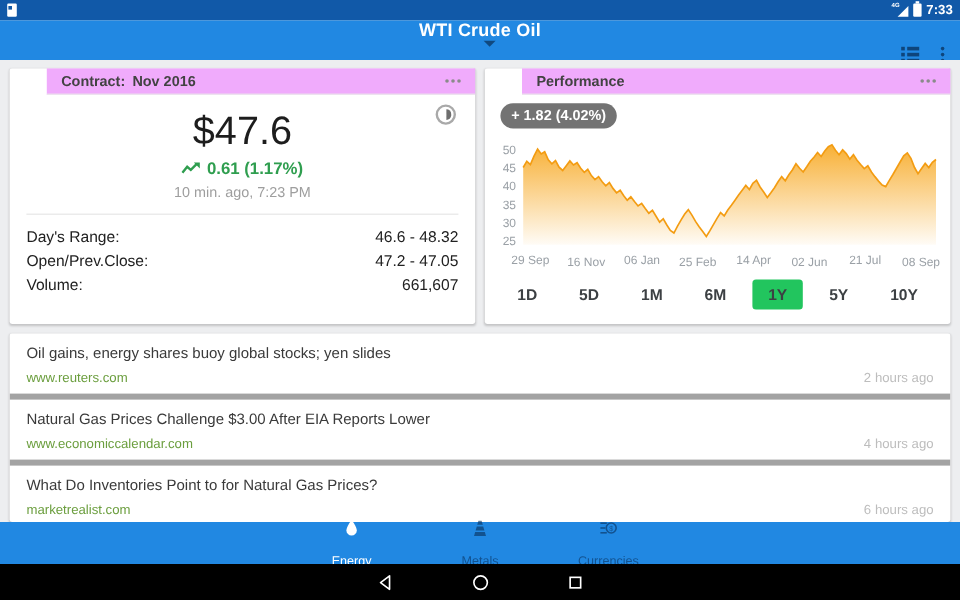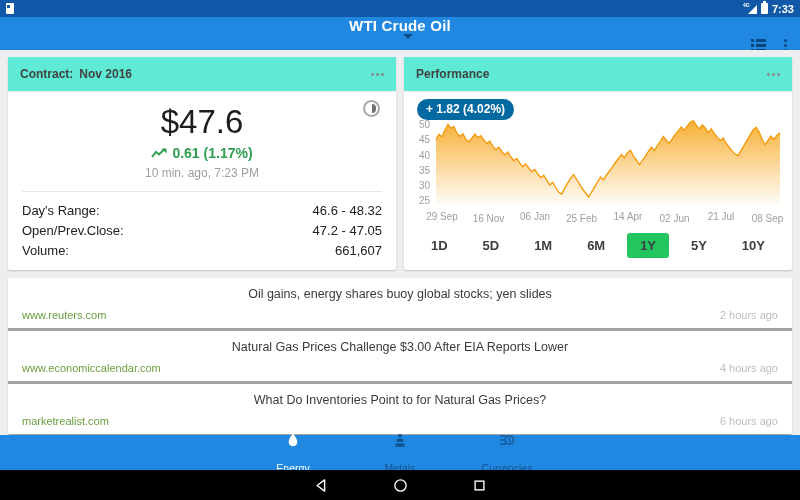--- a/index.html
+++ b/index.html
@@ -40,49 +40,49 @@
   .list-icon i { width:3px; height:3px; background:#0E457C; }
   .list-icon b { width:10px; height:3px; background:#0E457C; }
   .dots-v { display:flex; flex-direction:column; gap:2px; cursor:pointer; }
   .dots-v i { width:3px; height:3px; border-radius:50%; background:#0E457C; }
   
   .content { position:absolute; top:50px; left:0; right:0; bottom:65px; background:#EDEEF0; padding:7px 8px 0; }
   .top-row { display:flex; gap:8px; height:213px; margin-bottom:8px; }
   .card { background:#fff; border-radius:2px; box-shadow:0 1px 2px rgba(0,0,0,.18); position:relative; }
   .half { flex:1 1 0; }
   .card-header {
-    height:35px; display:flex; align-items:center; padding:0 12px;
-    border-bottom:1px solid #EBEBEB; background:#5eead4;
+    height:22px; display:flex; align-items:center; padding:0 12px;
+    border-bottom:1px solid #EBEBEB; background:#f0abfc;margin-left:31px;
   }
   .card-header .title { font-size:12px; font-weight:bold; color:#424242; }
   .card-header .title-value { font-size:12px; font-weight:bold; color:#424242; margin-left:6px; }
   .dots-h { margin-left:auto; display:flex; gap:2px; cursor:pointer; padding:4px 0; }
   .dots-h i { width:3px; height:3px; border-radius:50%; background:#8a8a8a; }
   
   .price-block { text-align:center; padding-top:12px; position:relative; }
   .price-main { font-size:33px; color:#1d1d1d; line-height:36px; }
   .price-change { margin-top:5px; color:#2F9E4F; font-size:14px; font-weight:bold; display:flex; align-items:center; justify-content:center; gap:5px; }
   .price-updated { margin-top:5px; color:#9E9E9E; font-size:12px; }
   .contrast-icon { position:absolute; top:8px; right:16px; width:17px; height:17px; border:2px solid #A9A9A9; border-radius:50%; cursor:pointer; }
   .contrast-icon::after { content:""; position:absolute; top:2px; right:2px; bottom:2px; left:50%; background:#6E6E6E; border-radius:0 9px 9px 0; }
   .contract-divider { height:1px; background:#E6E6E6; margin:11px 14px 0; }
   .kv-rows { padding:8px 14px 0; }
   .kv-row { display:flex; justify-content:space-between; height:20px; align-items:center; font-size:13px; color:#212121; }
   
   .perf-badge {
-    display:inline-block; margin:7px 0 0 13px; background:#0369a1; color:#fff;
+    display:inline-block; margin:7px 0 0 13px; background:#737373; color:#fff;
     font-size:12px; font-weight:bold; padding:3px 9px 4px; border-radius:11px;
   }
   .perf-chart-wrap { position:absolute; top:55px; left:4px; right:4px; height:118px; }
   .range-row { position:absolute; left:14px; right:14px; top:176px; display:flex; justify-content:space-between; }
   .range-btn { font-size:13px; font-weight:bold; color:#3c4043; padding:5px 13px; border-radius:3px; cursor:pointer; }
   .range-btn.selected { background:#22c55e; }
   
   .news-card { height:157px; overflow:hidden; }
-  .news-item { padding:9px 14px 7px; border-bottom:3px solid #a3a3a3; cursor:pointer;text-align:center; }
+  .news-item { padding:9px 14px 7px; border-bottom:5px solid #a3a3a3; cursor:pointer; }
   .news-headline { font-size:12.5px; color:#3a3a3a; margin-bottom:8px; }
   .news-meta { display:flex; justify-content:space-between; align-items:baseline; }
   .news-source { font-size:11px; color:#6B9E3E; }
   .news-time { font-size:11px; color:#BDBDBD; }
   
   .tab-bar {
     position:absolute; left:0; right:0; bottom:30px; height:35px;
     background:#2188E2; display:flex; align-items:center; justify-content:center; gap:0;
   }
   .tab { width:107px; display:flex; flex-direction:column; align-items:center; justify-content:center; gap:14px; cursor:pointer; color:rgba(9,48,92,.62); }

